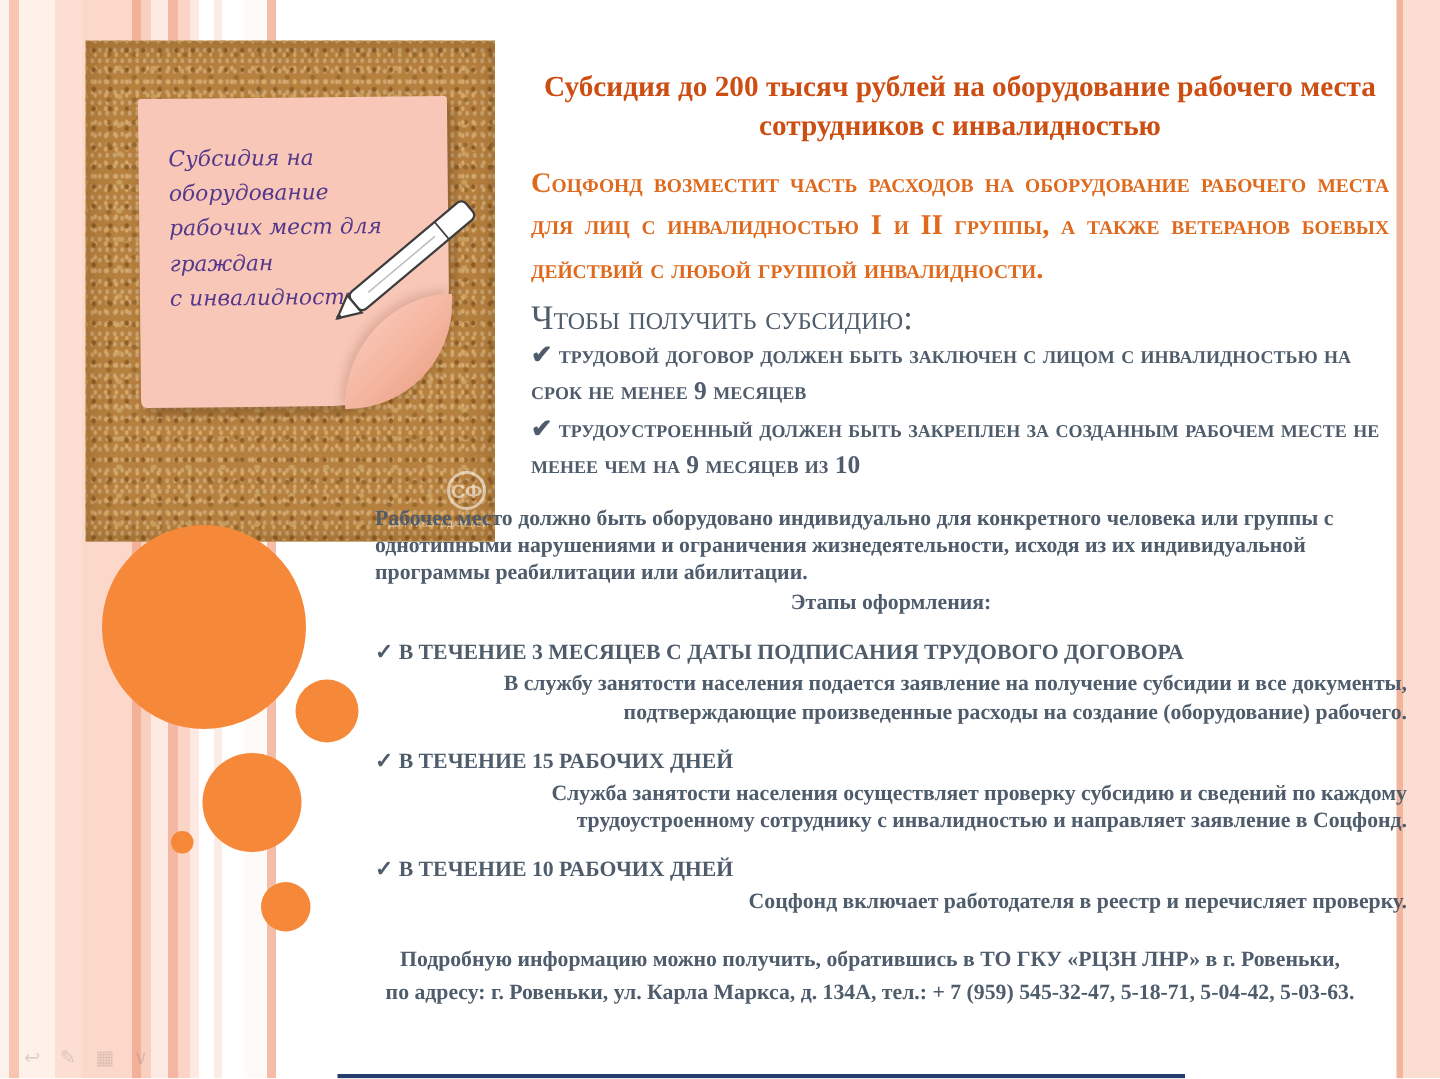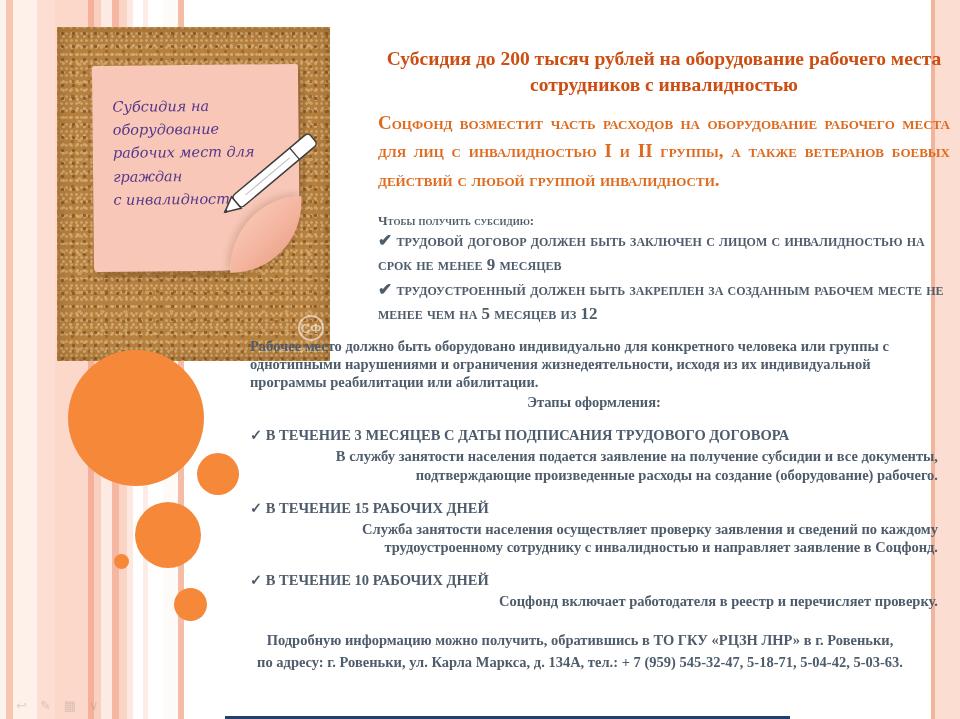--- a/index.html
+++ b/index.html
@@ -45,26 +45,26 @@
 
   
   .circle{position:absolute;border-radius:50%;background:#f6883a;}
   .c1{left:68px;top:350px;width:136px;height:136px;}
   .c2{left:197px;top:453px;width:42px;height:42px;}
   .c3{left:135px;top:502px;width:66px;height:66px;}
   .c4{left:114px;top:554px;width:15px;height:15px;}
   .c5{left:174px;top:588px;width:33px;height:33px;}
 
   
-  .top-block{position:absolute;left:378px;top:46px;width:572px;}
+  .top-block{position:absolute;left:354px;top:46px;width:572px;}
   .title{color:#cc4e12;font-weight:bold;font-size:19.5px;line-height:1.35;
     text-align:center;}
   .intro{margin-top:10px;color:#df6a1e;font-weight:bold;font-size:19px;
     line-height:1.5;text-align:justify;font-variant:small-caps;}
-  .get-heading{margin-top:19px;color:#4e5c6b;font-weight:bold;font-size:13px;
+  .get-heading{margin-top:5px;color:#4e5c6b;font-weight:normal;font-size:23px;
     font-variant:small-caps;}
   .condition{color:#4e5c6b;font-weight:bold;font-size:17px;line-height:1.43;
     font-variant:small-caps;}
   .condition .chk{font-variant:normal;}
 
   .mid-block{position:absolute;left:250px;top:338px;width:688px;color:#4e5c6b;
     font-weight:bold;font-size:14.5px;line-height:1.24;}
   .mid-para{margin:0;}
   .stages-heading{margin:2px 0 0 0;text-align:center;}
   .stage{margin-top:15px;}
@@ -125,42 +125,42 @@
   <div class="top-block">
     <div class="title">Субсидия до 200 тысяч рублей на оборудование рабочего места сотрудников с инвалидностью</div>
     <div class="intro">Соцфонд возместит часть расходов на оборудование рабочего места для лиц с инвалидностью I и II группы, а также ветеранов боевых действий с любой группой инвалидности.</div>
     <div class="get-heading">Чтобы получить субсидию:</div>
     <div class="condition">
       <span class="chk">✔</span>
       <span>трудовой договор должен быть заключен с лицом с инвалидностью на срок не менее 9 месяцев</span>
     </div>
     <div class="condition">
       <span class="chk">✔</span>
-      <span>трудоустроенный должен быть закреплен за созданным рабочем месте не менее чем на 5 месяцев из 12</span>
+      <span>трудоустроенный должен быть закреплен за созданным рабочем месте не менее чем на 9 месяцев из 10</span>
     </div>
   </div>
 
   <div class="mid-block">
     <p class="mid-para">Рабочее место должно быть оборудовано индивидуально для конкретного человека или группы с однотипными нарушениями и ограничения жизнедеятельности, исходя из их индивидуальной программы реабилитации или абилитации.</p>
     <p class="stages-heading">Этапы оформления:</p>
 
     <div class="stage">
       <div class="stage-title">
         <span>✓</span>
         <span>В ТЕЧЕНИЕ 3 МЕСЯЦЕВ С ДАТЫ ПОДПИСАНИЯ ТРУДОВОГО ДОГОВОРА</span>
       </div>
       <div class="stage-body">В службу занятости населения подается заявление на получение субсидии и все документы, подтверждающие произведенные расходы на создание (оборудование) рабочего.</div>
     </div>
 
     <div class="stage">
       <div class="stage-title">
         <span>✓</span>
         <span>В ТЕЧЕНИЕ 15 РАБОЧИХ ДНЕЙ</span>
       </div>
-      <div class="stage-body">Служба занятости населения осуществляет проверку заявления и сведений по каждому трудоустроенному сотруднику с инвалидностью и направляет заявление в Соцфонд.</div>
+      <div class="stage-body">Служба занятости населения осуществляет проверку субсидию и сведений по каждому трудоустроенному сотруднику с инвалидностью и направляет заявление в Соцфонд.</div>
     </div>
 
     <div class="stage">
       <div class="stage-title">
         <span>✓</span>
         <span>В ТЕЧЕНИЕ 10 РАБОЧИХ ДНЕЙ</span>
       </div>
       <div class="stage-body">Соцфонд включает работодателя в реестр и перечисляет проверку.</div>
     </div>
   </div>

